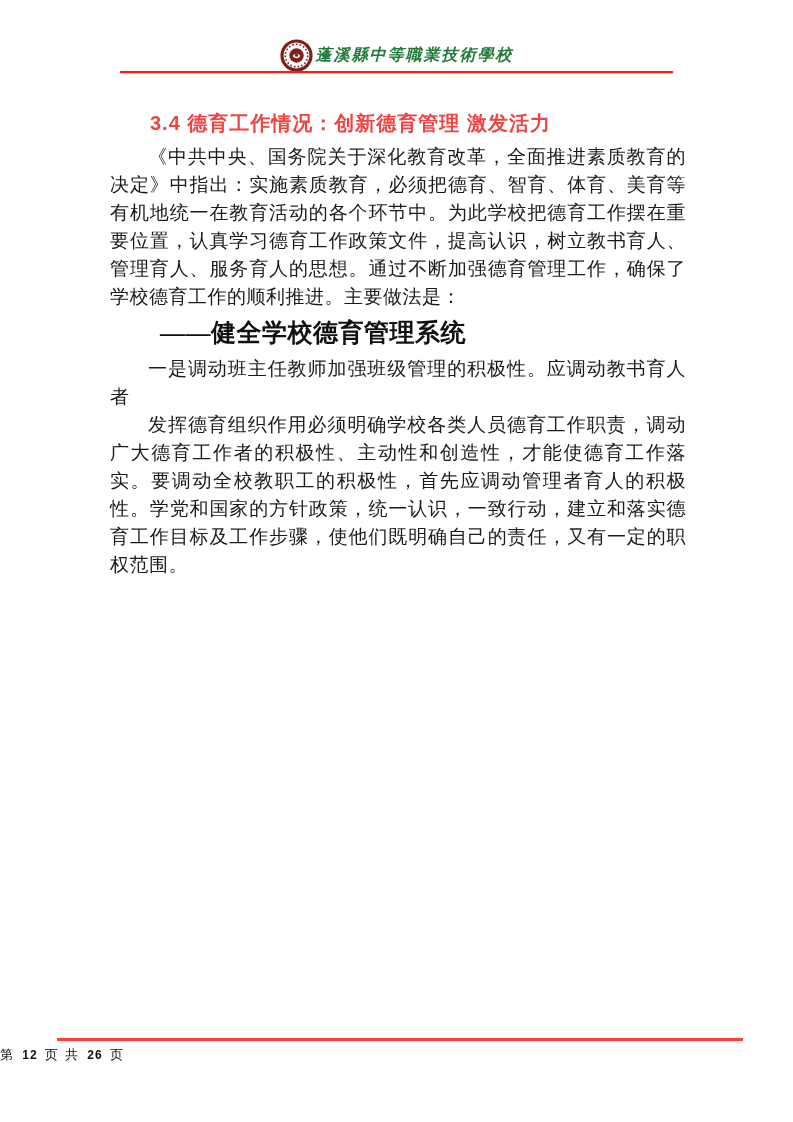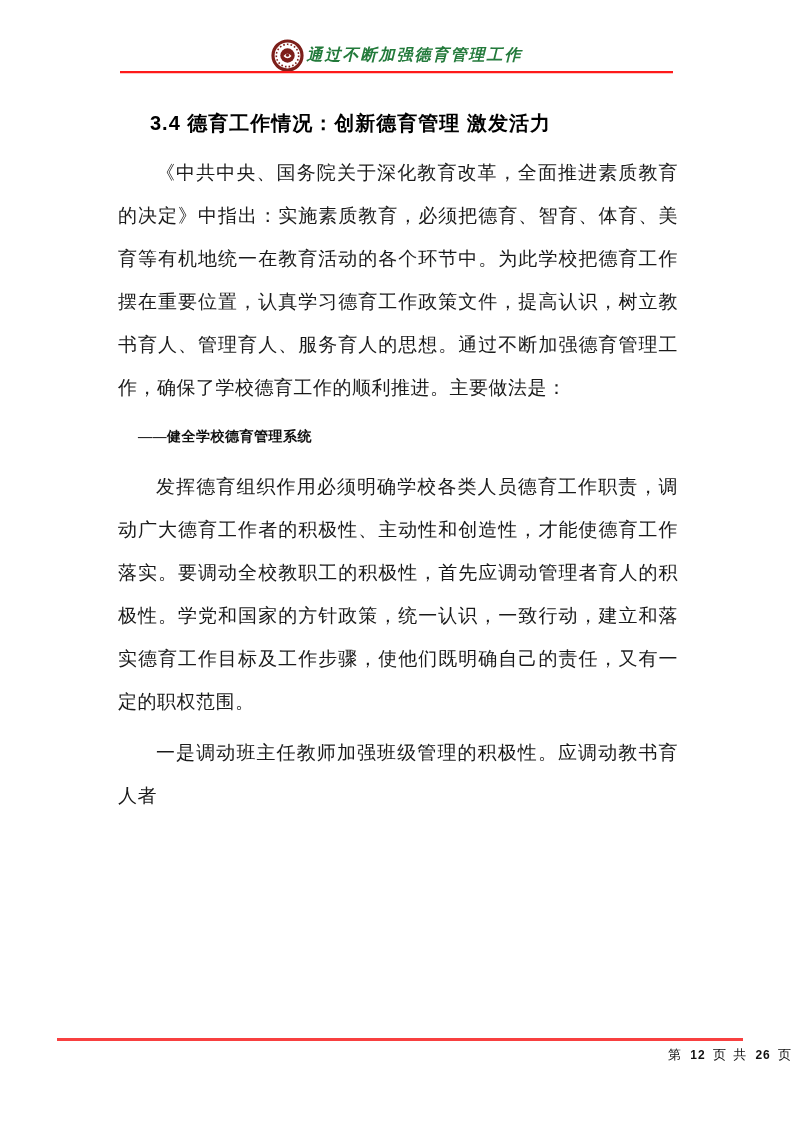--- a/index.html
+++ b/index.html
@@ -50,37 +50,37 @@
     position: absolute;
     top: 96px;
     left: 110px;
     width: 576px;
   }
   .doc-title {
     margin: 7px 0 0 0;
     font-family: "Liberation Sans", sans-serif;
     font-size: 20px;
     font-weight: bold;
-    color: #000000;
+    color: #ef4444;
     line-height: 40px;
     text-indent: 2em;
     letter-spacing: 1px;
     white-space: nowrap;
   }
   .para {
-    margin: 8px;
+    margin: 0;
     font-size: 19px;
-    line-height: 43px;
+    line-height: 28px;
     text-align: justify;
     text-indent: 2em;
     letter-spacing: 0.5px;
   }
   .subhead {
     margin: 2px 0;
-    font-size: 14px;
+    font-size: 25px;
     line-height: 40px;
     font-weight: bold;
     color: #111111;
     text-indent: 2em;
     letter-spacing: 0.5px;
   }
 
   
   .footer-rule {
     position: absolute;
@@ -88,21 +88,21 @@
     left: 57px;
     width: 686px;
     height: 3px;
     background: #f84040;
   }
   .footer-page-info {
     position: absolute;
     top: 1046px;
     left: 0;
     width: 100%;
-    text-align: right;
+    text-align: left;
     font-size: 13px;
     color: #111111;
     letter-spacing: 2px;
   }
   .footer-page-info .num {
     font-family: "Liberation Sans", sans-serif;
     font-weight: bold;
     font-size: 12px;
     letter-spacing: 1px;
     padding: 0 2px;
@@ -116,30 +116,30 @@
   <div class="header-brand">
     <span class="seal">
       <svg width="33" height="33" viewBox="0 0 33 33" aria-hidden="true">
         <circle cx="16.5" cy="16.5" r="14.5" fill="#ffffff" stroke="#7d1f1a" stroke-width="3.2"></circle>
         <circle cx="16.5" cy="16.5" r="11.2" fill="none" stroke="#7d1f1a" stroke-width="1.6" stroke-dasharray="1.6 2.1"></circle>
         <circle cx="16.5" cy="16.5" r="7.2" fill="#7d1f1a"></circle>
         <path d="M12.5 17 q4 -5 8 0 q-4 4.5 -8 0 Z" fill="#ffffff"></path>
         <circle cx="16.5" cy="16.2" r="1.6" fill="#7d1f1a"></circle>
       </svg>
     </span>
-    <span class="school-name">通过不断加强德育管理工作</span>
+    <span class="school-name">蓬溪縣中等職業技術學校</span>
   </div>
   <div class="header-rule"></div>
 
   <div class="doc-body">
     <h1 class="doc-title">3.4 德育工作情况：创新德育管理 激发活力</h1>
     <p class="para">《中共中央、国务院关于深化教育改革，全面推进素质教育的决定》中指出：实施素质教育，必须把德育、智育、体育、美育等有机地统一在教育活动的各个环节中。为此学校把德育工作摆在重要位置，认真学习德育工作政策文件，提高认识，树立教书育人、管理育人、服务育人的思想。通过不断加强德育管理工作，确保了学校德育工作的顺利推进。主要做法是：</p>
     <h2 class="subhead">——健全学校德育管理系统</h2>
+    <p class="para">一是调动班主任教师加强班级管理的积极性。应调动教书育人者</p>
     <p class="para">发挥德育组织作用必须明确学校各类人员德育工作职责，调动广大德育工作者的积极性、主动性和创造性，才能使德育工作落实。要调动全校教职工的积极性，首先应调动管理者育人的积极性。学党和国家的方针政策，统一认识，一致行动，建立和落实德育工作目标及工作步骤，使他们既明确自己的责任，又有一定的职权范围。</p>
-    <p class="para">一是调动班主任教师加强班级管理的积极性。应调动教书育人者</p>
   </div>
 
   <div class="footer-rule"></div>
   <div class="footer-page-info">
     <span>第</span>
     <span class="num">12</span>
     <span>页</span>
     <span>共</span>
     <span class="num">26</span>
     <span>页</span>

